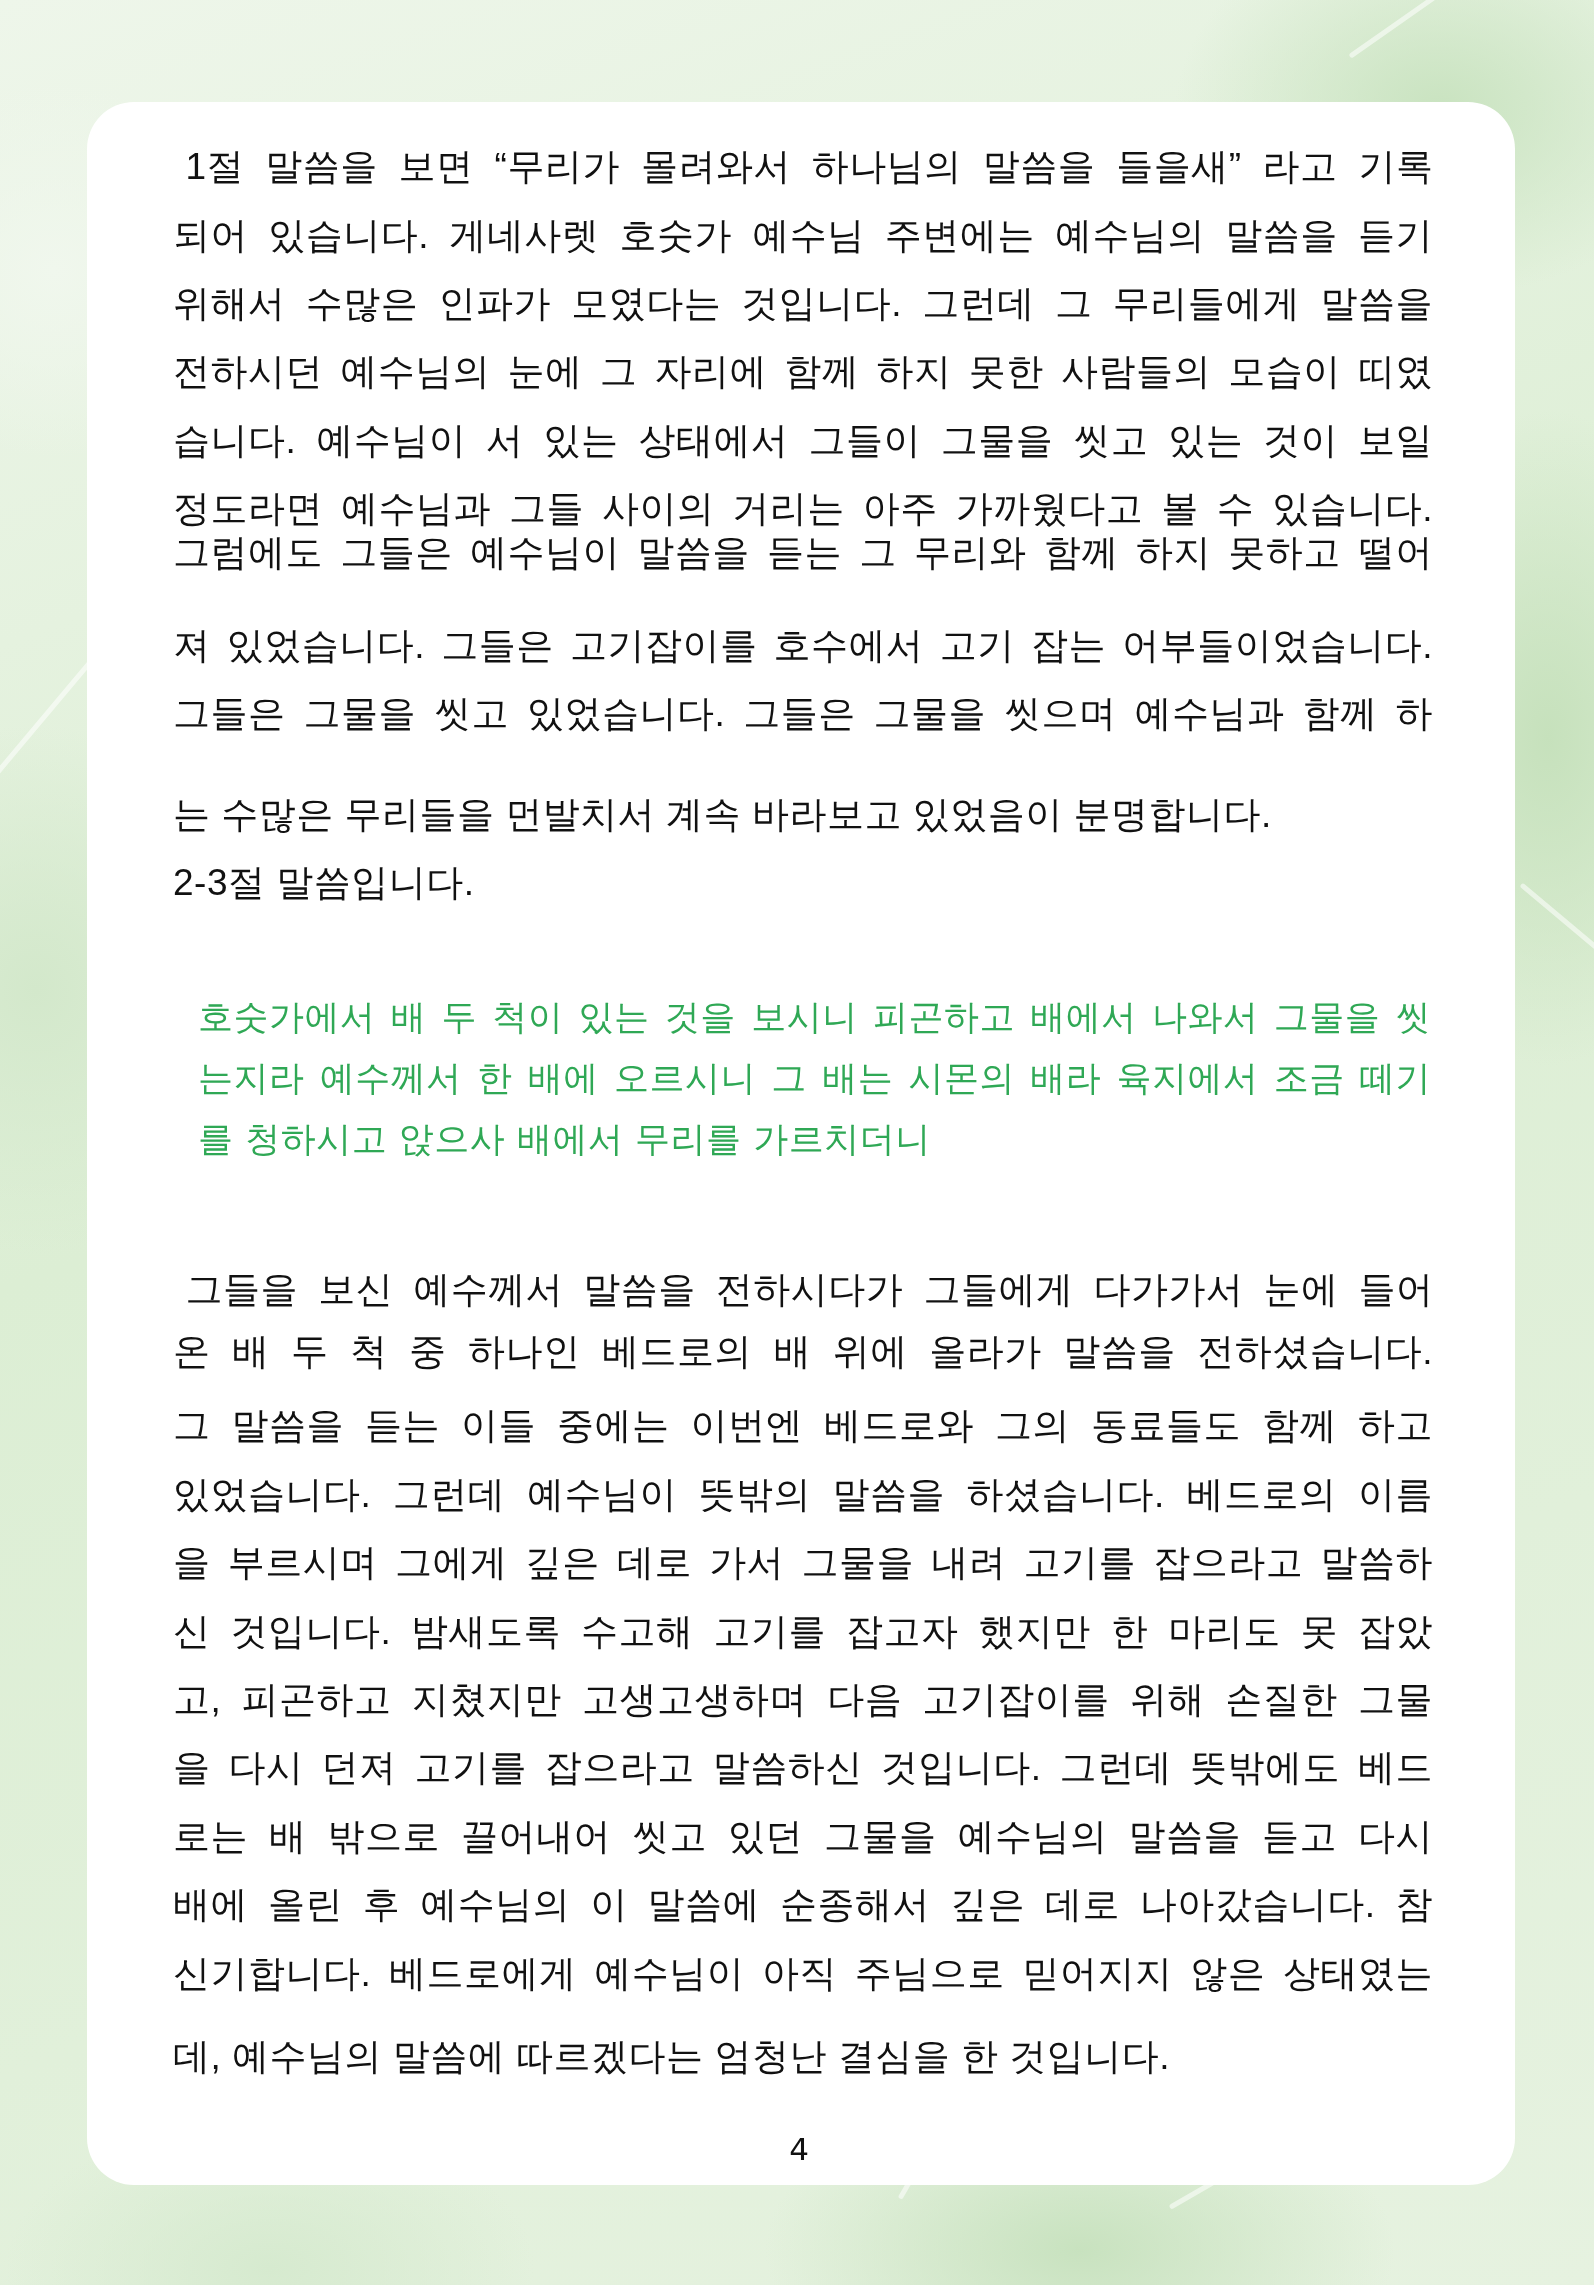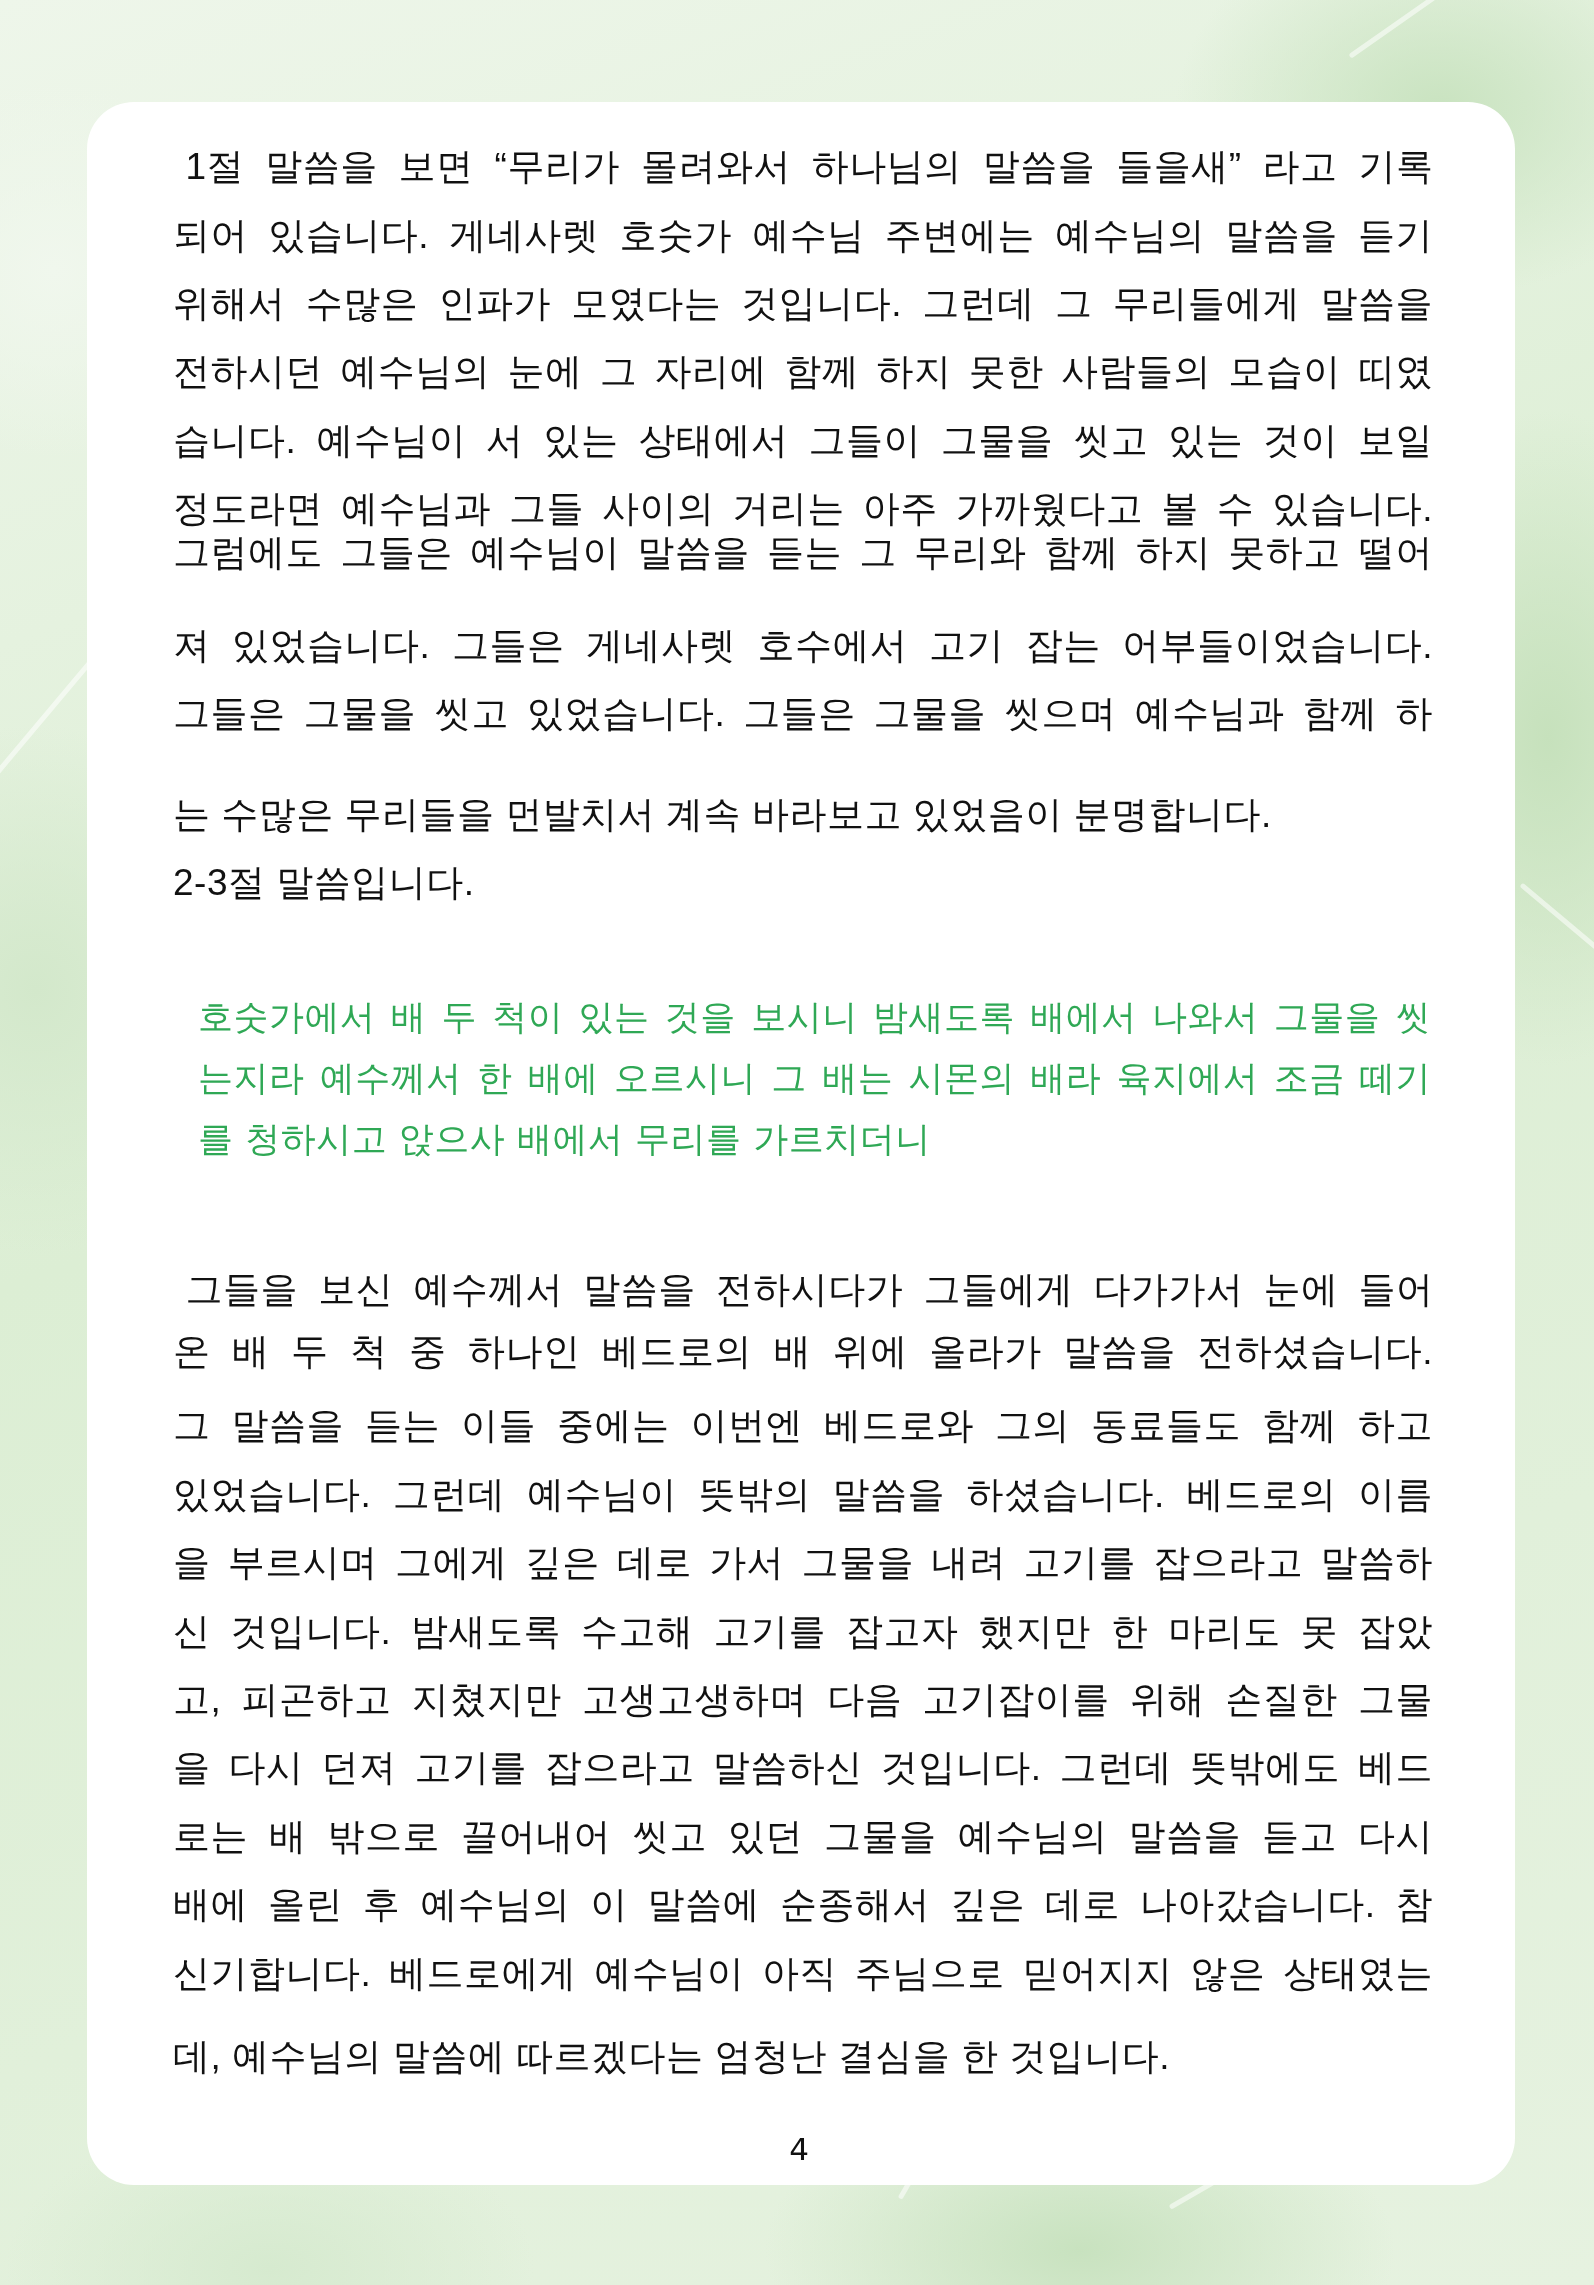--- a/index.html
+++ b/index.html
@@ -59,28 +59,28 @@
 <div class="card"></div>
 
 <div>
   <div class="line indent" style="top:142px">1절 말씀을 보면 “무리가 몰려와서 하나님의 말씀을 들을새” 라고 기록</div>
   <div class="line" style="top:211px">되어 있습니다. 게네사렛 호숫가 예수님 주변에는 예수님의 말씀을 듣기</div>
   <div class="line" style="top:279px">위해서 수많은 인파가 모였다는 것입니다. 그런데 그 무리들에게 말씀을</div>
   <div class="line" style="top:347px">전하시던 예수님의 눈에 그 자리에 함께 하지 못한 사람들의 모습이 띠였</div>
   <div class="line" style="top:416px">습니다. 예수님이 서 있는 상태에서 그들이 그물을 씻고 있는 것이 보일</div>
   <div class="line" style="top:484px">정도라면 예수님과 그들 사이의 거리는 아주 가까웠다고 볼 수 있습니다.</div>
   <div class="line" style="top:528px">그럼에도 그들은 예수님이 말씀을 듣는 그 무리와 함께 하지 못하고 떨어</div>
-  <div class="line" style="top:621px">져 있었습니다. 그들은 게네사렛 호수에서 고기 잡는 어부들이었습니다.</div>
+  <div class="line" style="top:621px">져 있었습니다. 그들은 고기잡이를 호수에서 고기 잡는 어부들이었습니다.</div>
   <div class="line" style="top:689px">그들은 그물을 씻고 있었습니다. 그들은 그물을 씻으며 예수님과 함께 하</div>
   <div class="line last" style="top:758px">는 수많은 무리들을 먼발치서 계속 바라보고 있었음이 분명합니다.</div>
   <div class="line last" style="top:826px">2-3절 말씀입니다.</div>
 </div>
 
 <div>
-  <div class="q" style="top:994px">호숫가에서 배 두 척이 있는 것을 보시니 밤새도록 배에서 나와서 그물을 씻</div>
+  <div class="q" style="top:994px">호숫가에서 배 두 척이 있는 것을 보시니 피곤하고 배에서 나와서 그물을 씻</div>
   <div class="q" style="top:1055px">는지라 예수께서 한 배에 오르시니 그 배는 시몬의 배라 육지에서 조금 떼기</div>
   <div class="q last" style="top:1116px">를 청하시고 앉으사 배에서 무리를 가르치더니</div>
 </div>
 
 <div>
   <div class="line indent" style="top:1265px">그들을 보신 예수께서 말씀을 전하시다가 그들에게 다가가서 눈에 들어</div>
   <div class="line" style="top:1327px">온 배 두 척 중 하나인 베드로의 배 위에 올라가 말씀을 전하셨습니다.</div>
   <div class="line" style="top:1401px">그 말씀을 듣는 이들 중에는 이번엔 베드로와 그의 동료들도 함께 하고</div>
   <div class="line" style="top:1470px">있었습니다. 그런데 예수님이 뜻밖의 말씀을 하셨습니다. 베드로의 이름</div>
   <div class="line" style="top:1538px">을 부르시며 그에게 깊은 데로 가서 그물을 내려 고기를 잡으라고 말씀하</div>

